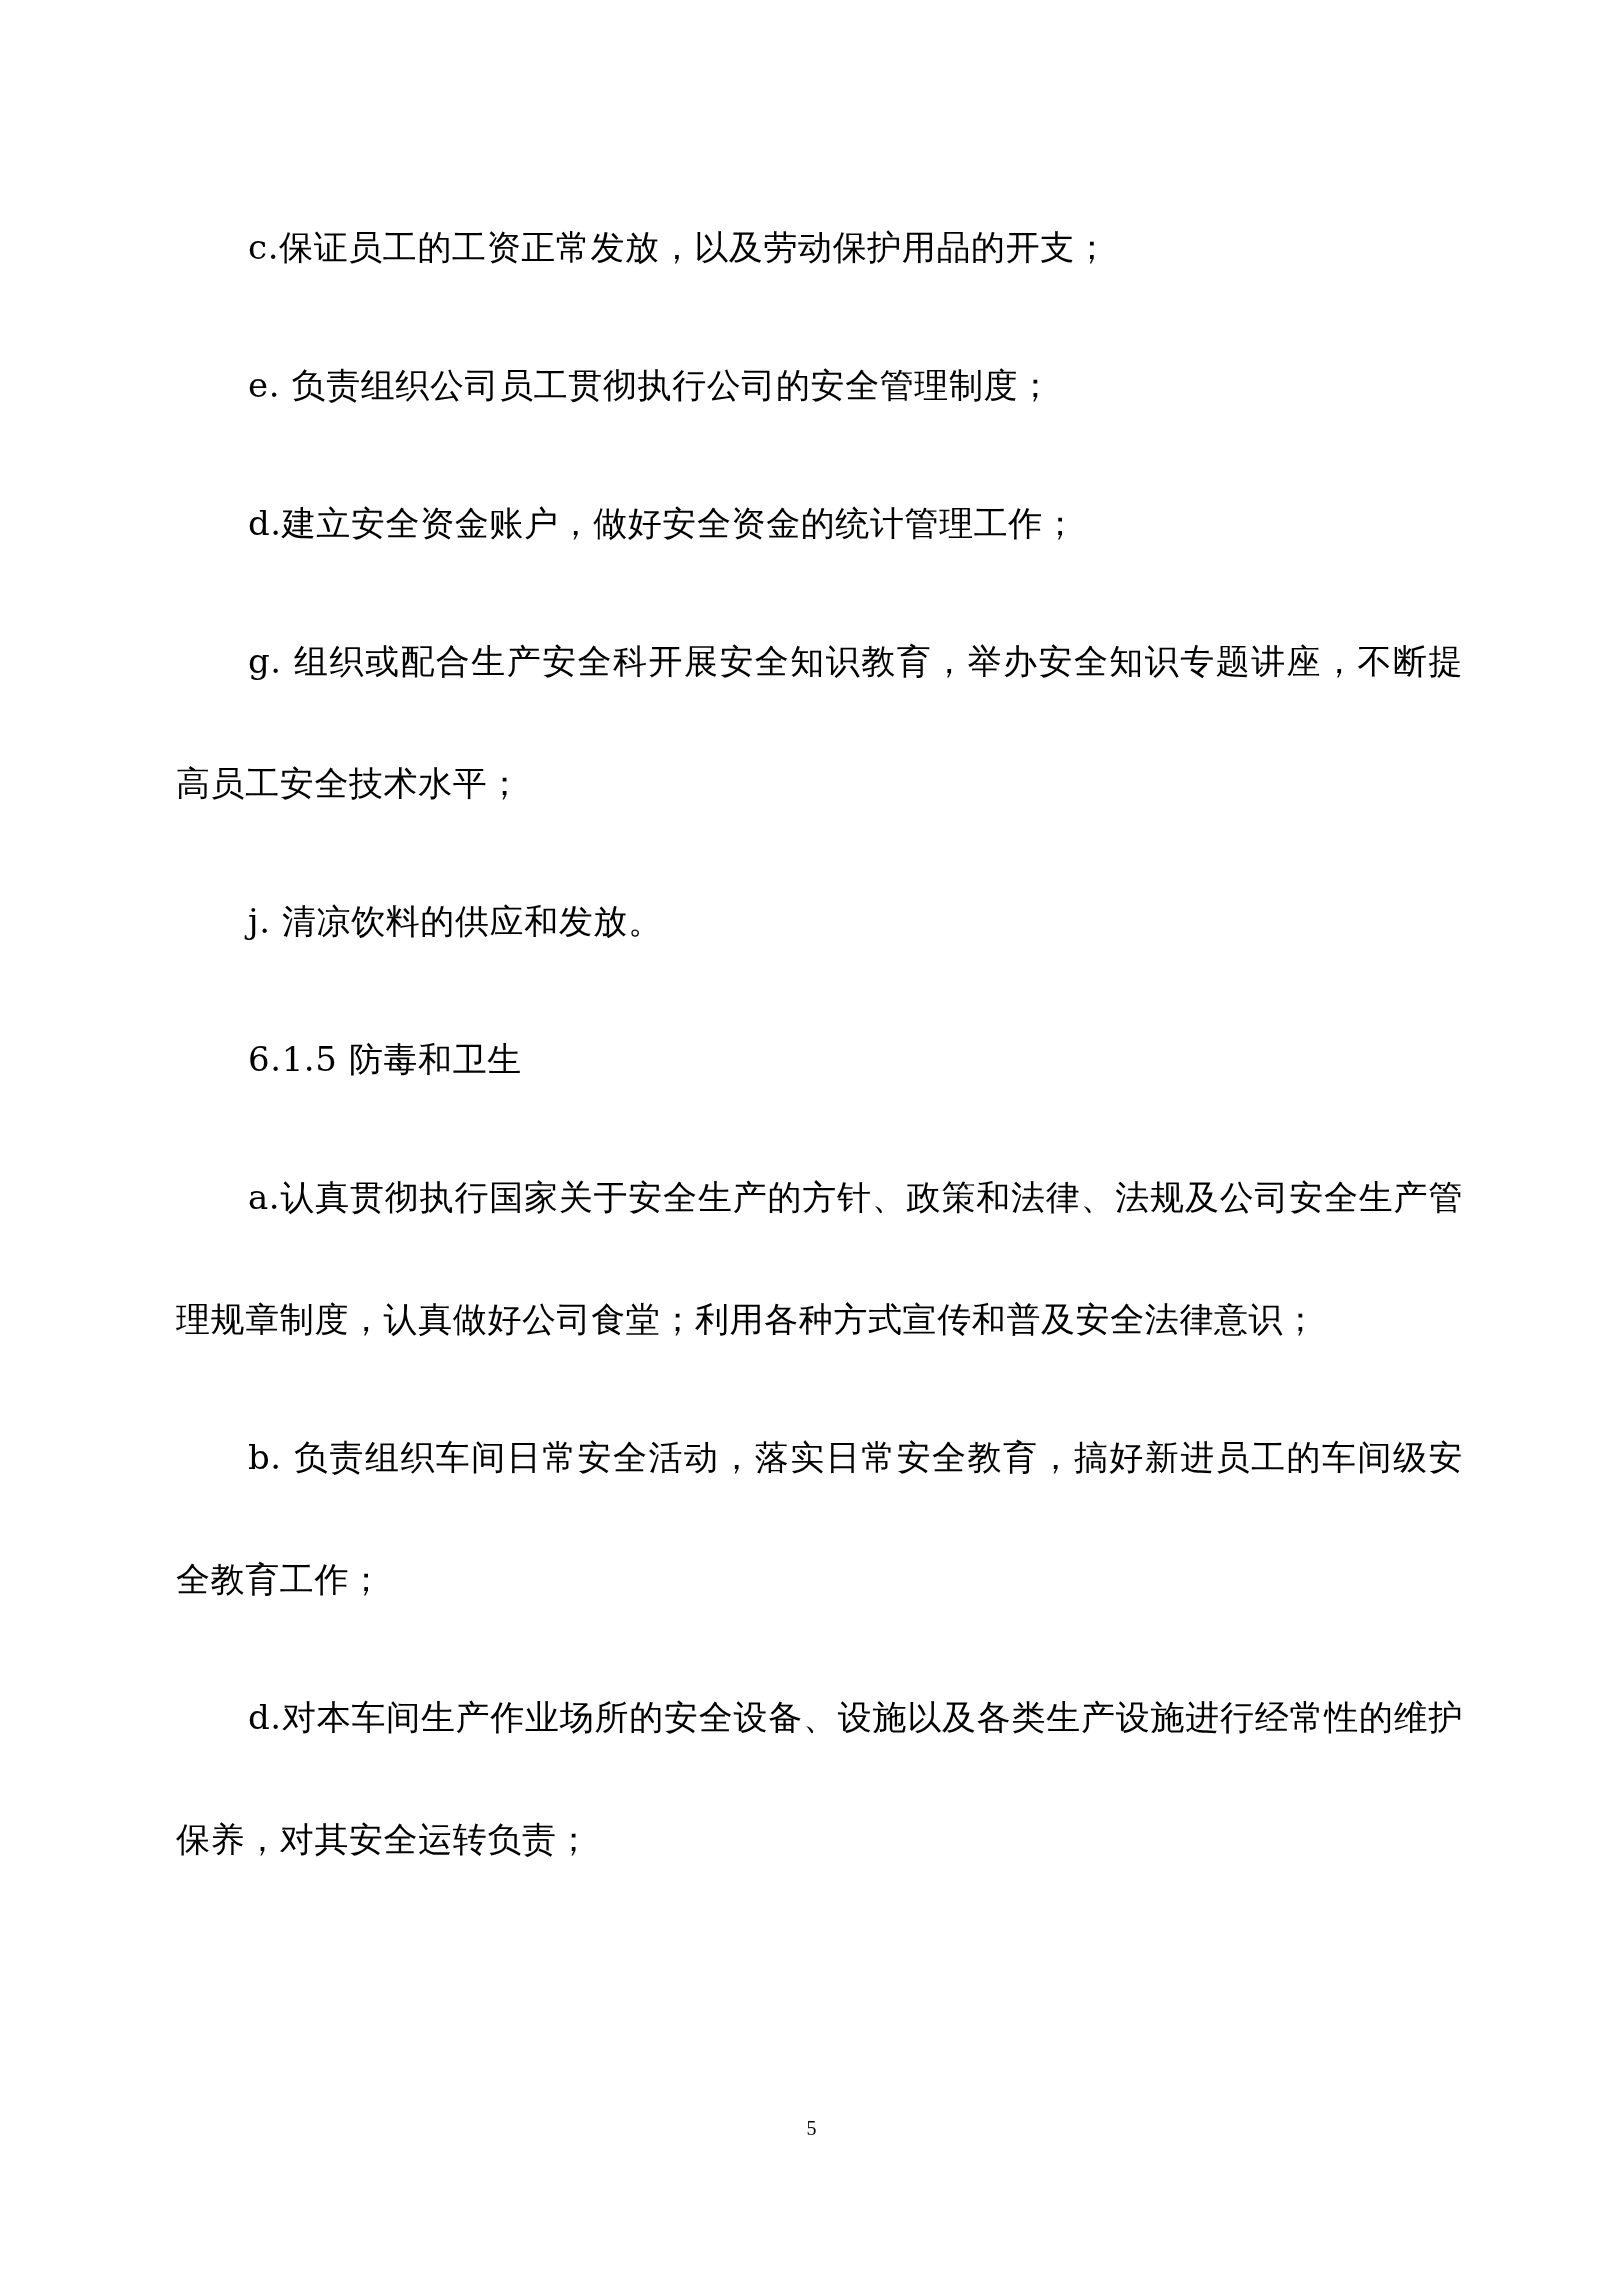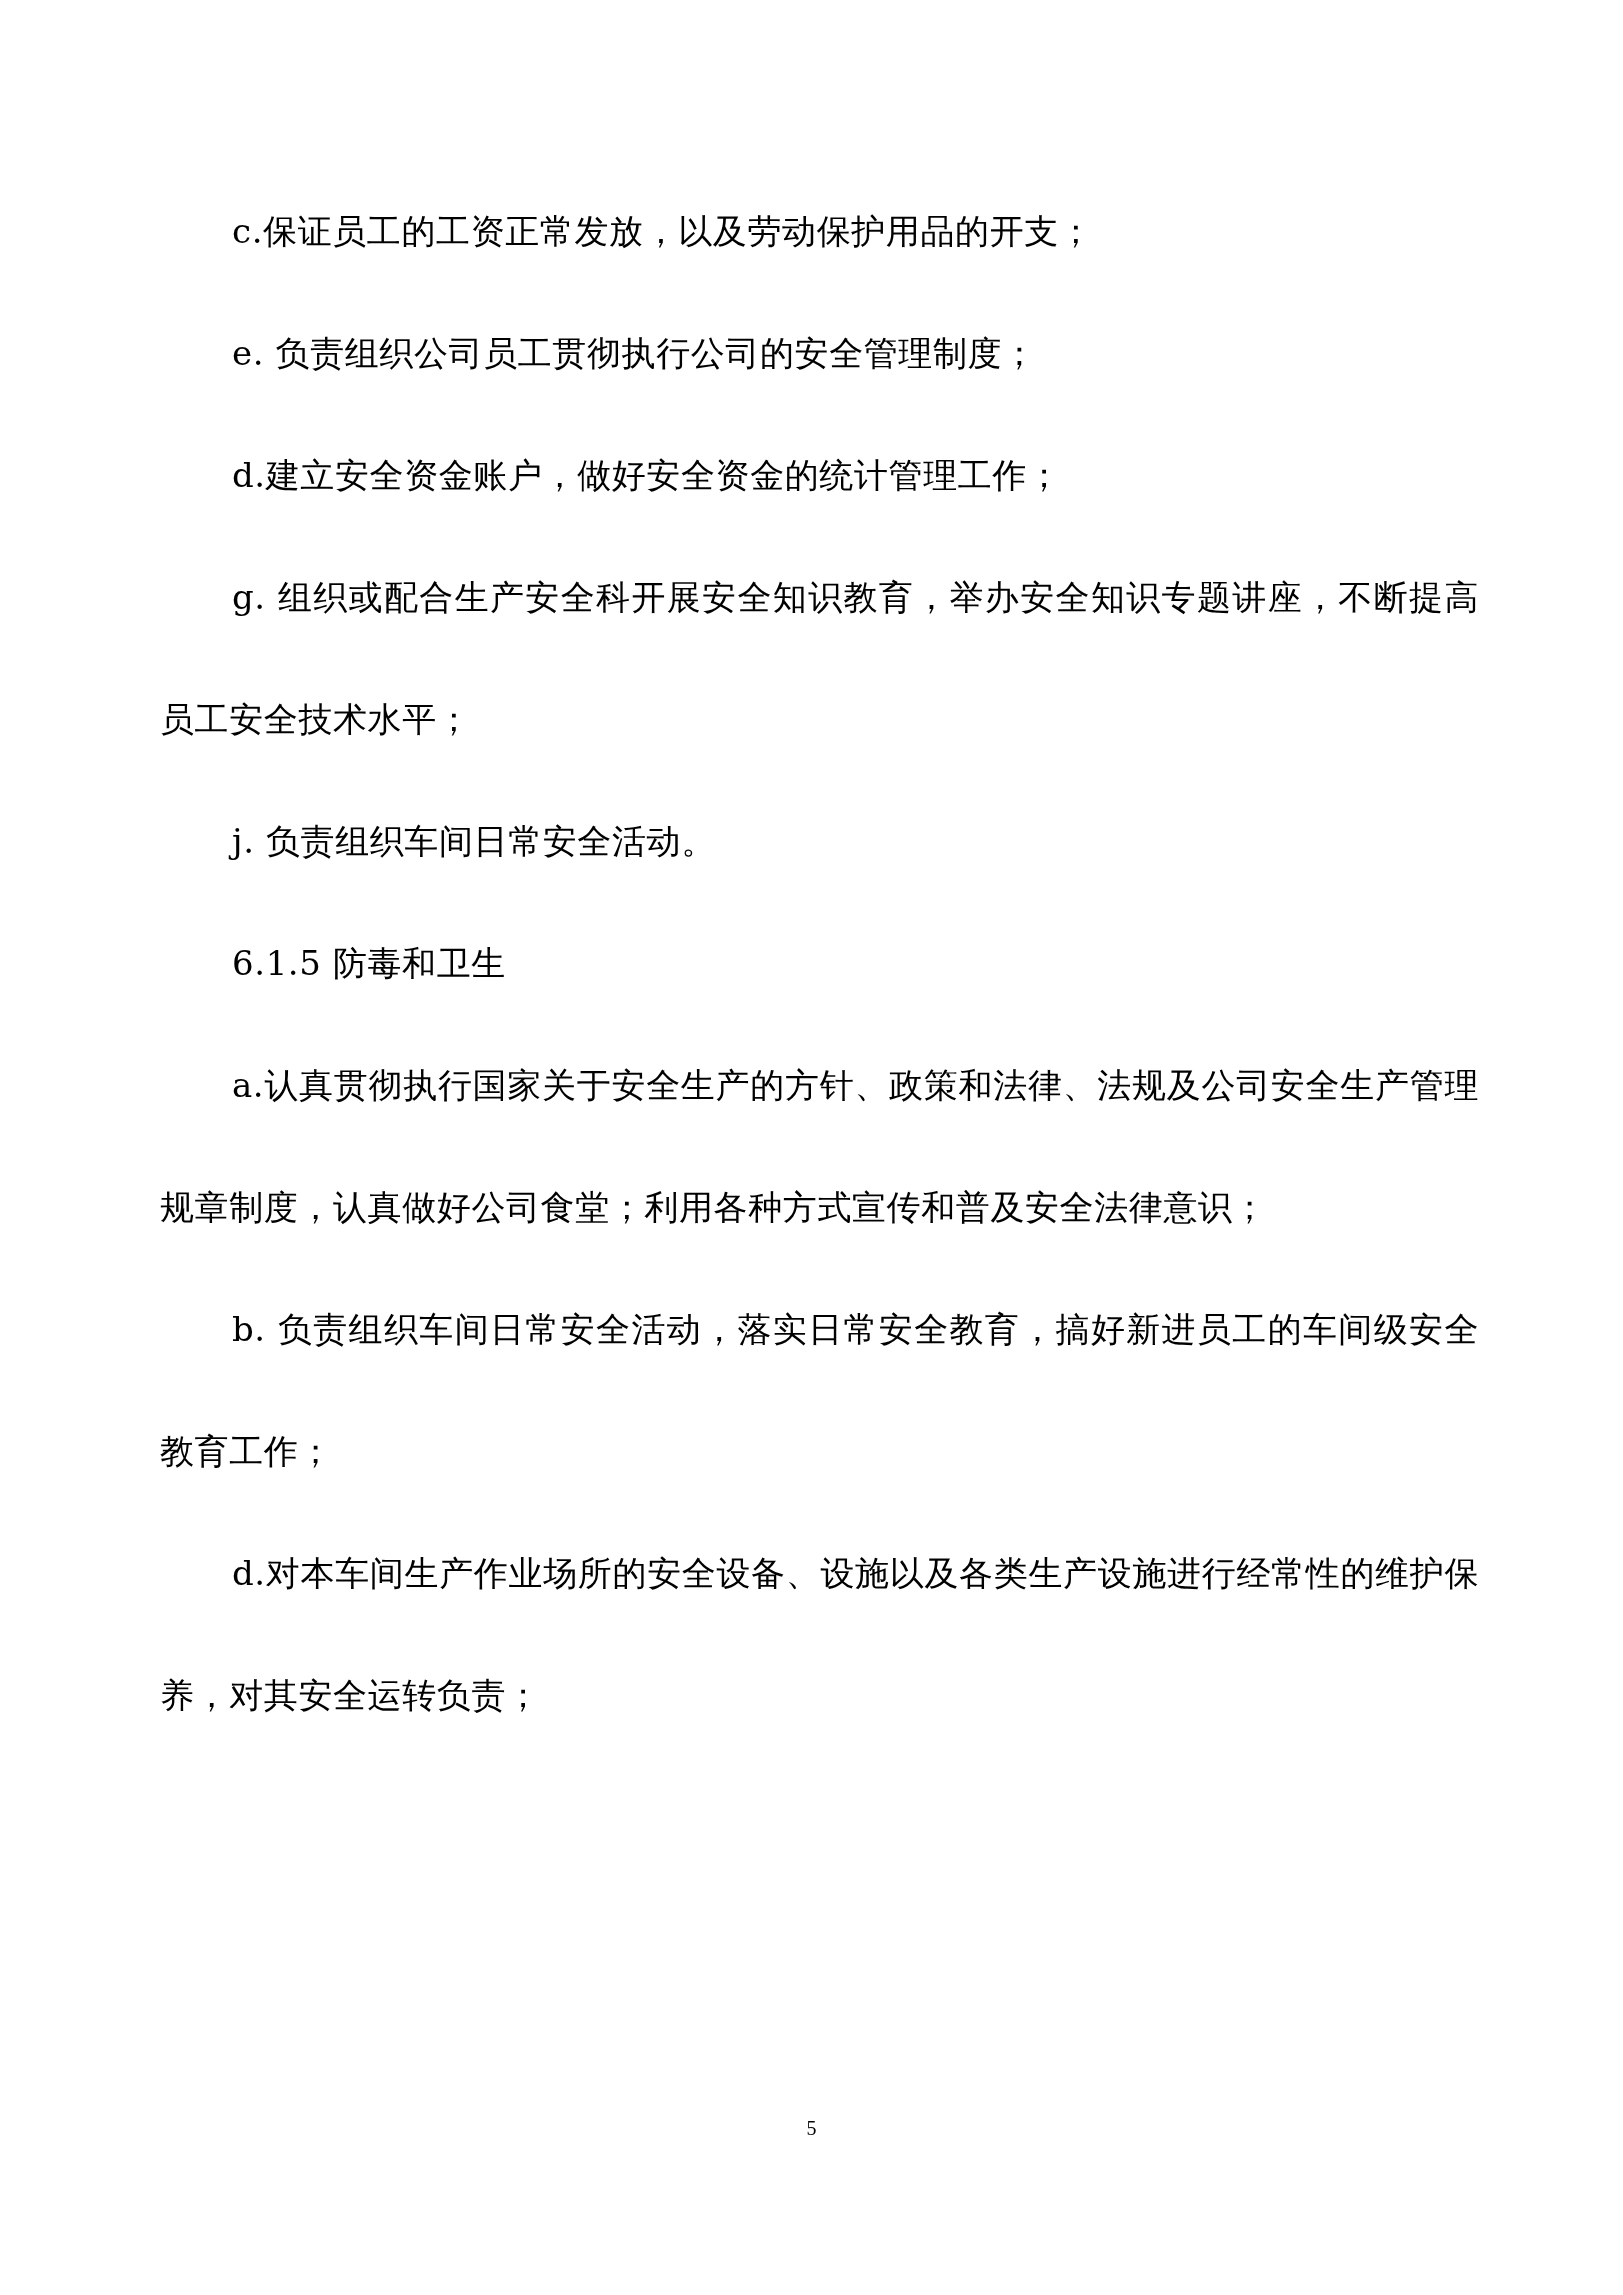--- a/index.html
+++ b/index.html
@@ -8,42 +8,42 @@
     position: absolute; left: 0; top: 0; width: 1623px; height: 2295px;
     background: #ffffff; color: #000000;
     font-family: "DejaVu Serif", "Liberation Serif", serif;
   }
   .content {
     position: absolute; left: 160px; top: 170px; width: 1319px;
   }
   .para {
     font-size: 34px;
     line-height: 122px;
-    margin: 0;
+    margin: 16px;
     text-align: justify;
     text-indent: 72px;
     letter-spacing: 0.6px;
     word-break: break-all;
   }
   .page-number {
     position: absolute; left: 0; width: 1623px; top: 2117px;
     text-align: center; font-size: 20px;
     font-family: "Liberation Serif", "DejaVu Serif", serif;
   }
 </style>
 </head>
 <body>
 
 <div class="page">
   <div class="content">
     <p class="para">c.保证员工的工资正常发放，以及劳动保护用品的开支；</p>
     <p class="para">e. 负责组织公司员工贯彻执行公司的安全管理制度；</p>
     <p class="para">d.建立安全资金账户，做好安全资金的统计管理工作；</p>
     <p class="para">g. 组织或配合生产安全科开展安全知识教育，举办安全知识专题讲座，不断提高员工安全技术水平；</p>
-    <p class="para">j. 负责组织车间日常安全活动。</p>
+    <p class="para">j. 清凉饮料的供应和发放。</p>
     <p class="para">6.1.5 防毒和卫生</p>
     <p class="para">a.认真贯彻执行国家关于安全生产的方针、政策和法律、法规及公司安全生产管理规章制度，认真做好公司食堂；利用各种方式宣传和普及安全法律意识；</p>
     <p class="para">b. 负责组织车间日常安全活动，落实日常安全教育，搞好新进员工的车间级安全教育工作；</p>
     <p class="para">d.对本车间生产作业场所的安全设备、设施以及各类生产设施进行经常性的维护保养，对其安全运转负责；</p>
 
   </div>
   <div class="page-number">5</div>
 </div>
 
 

